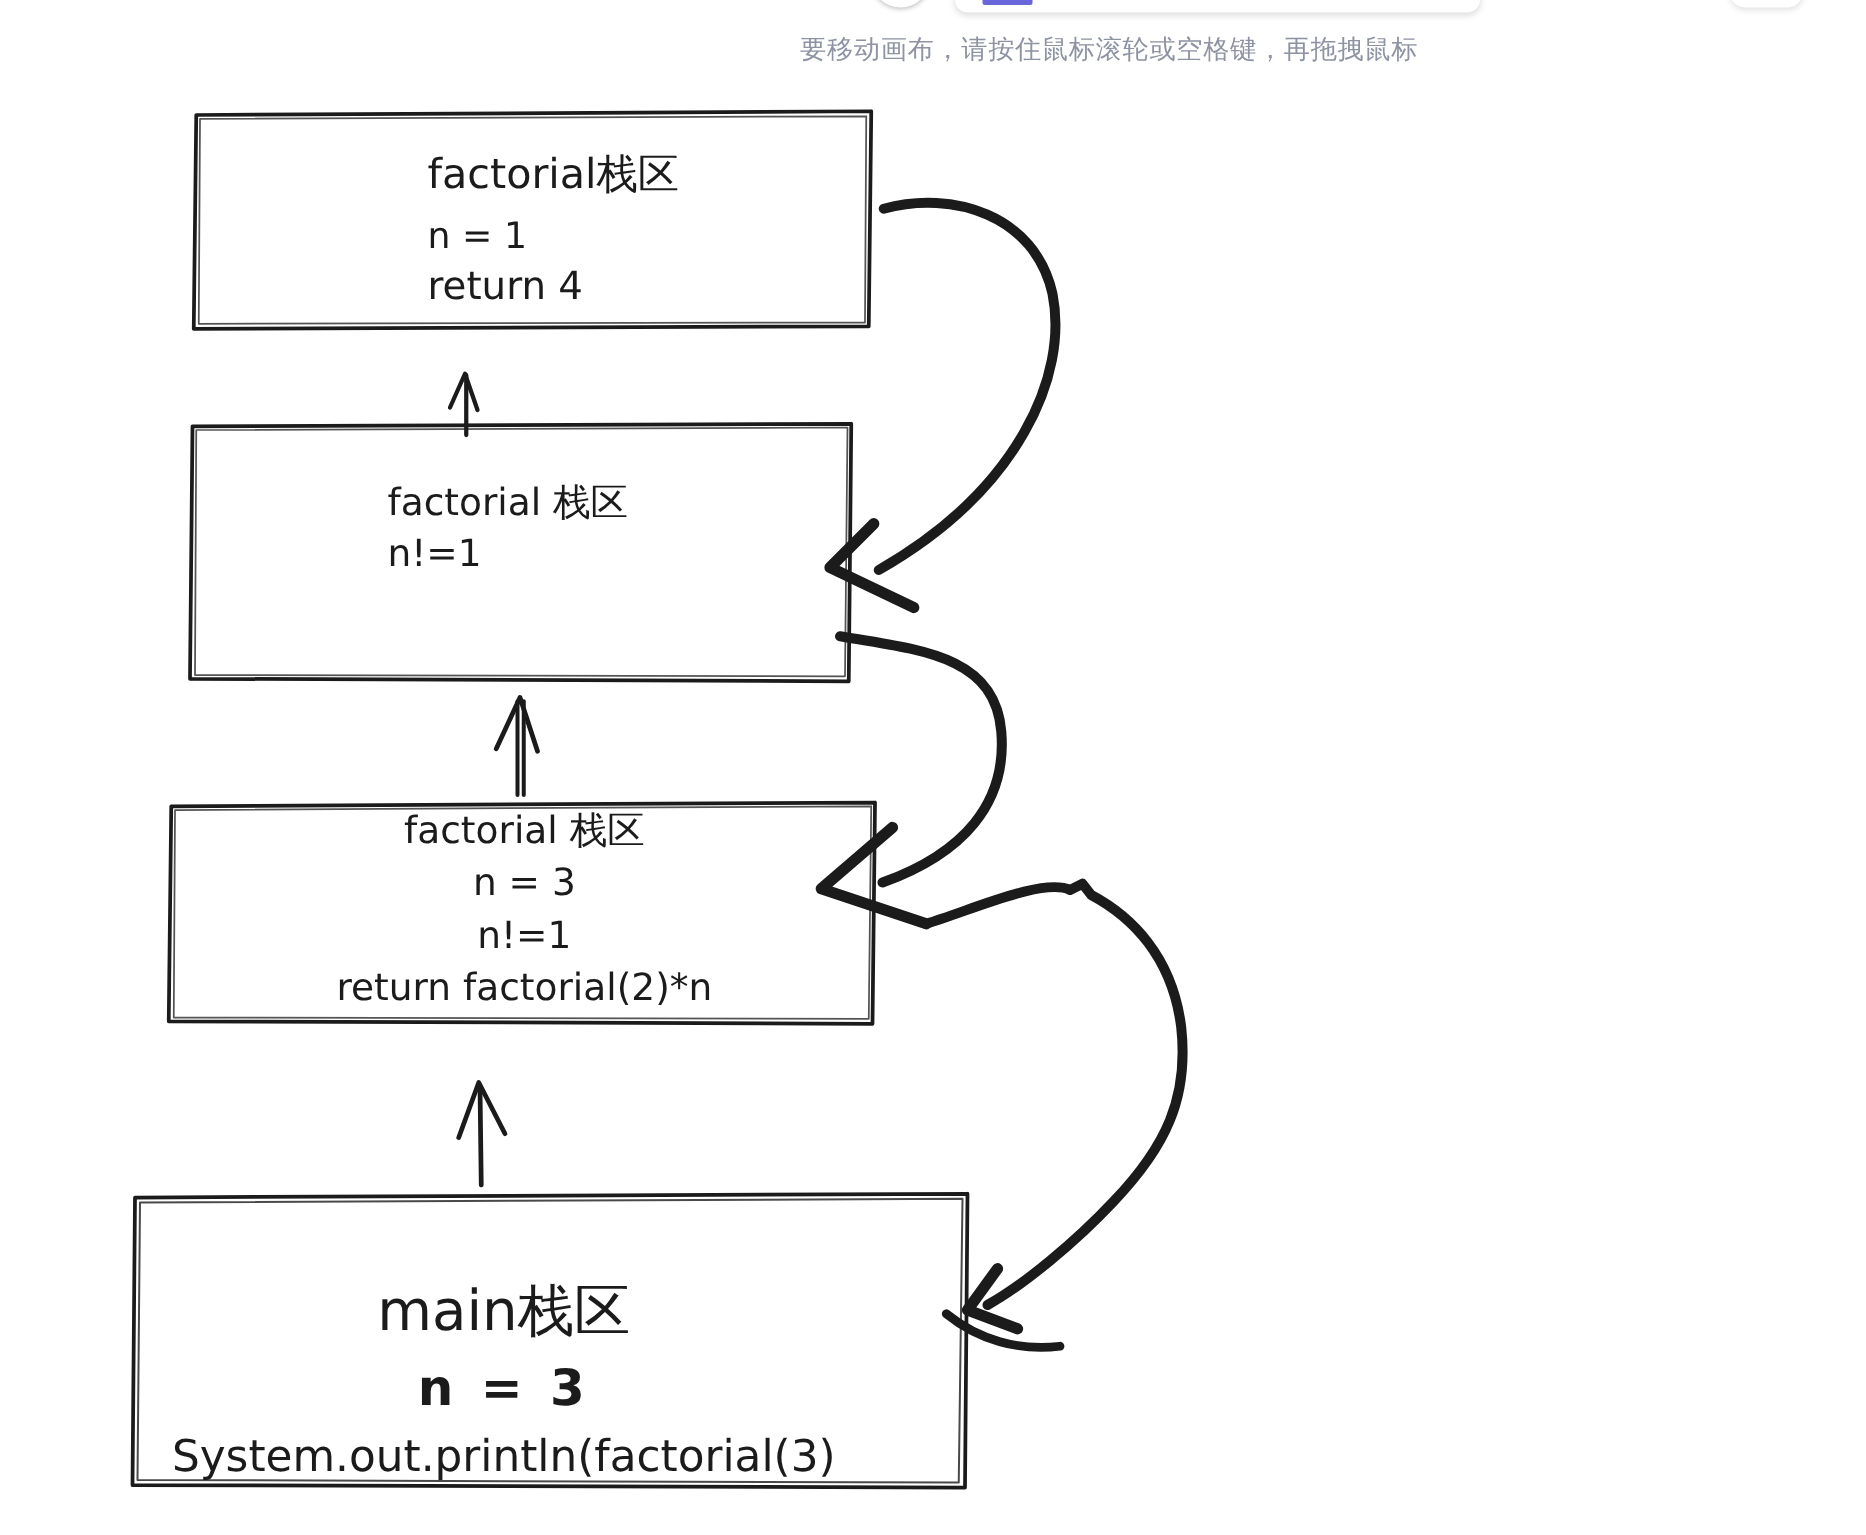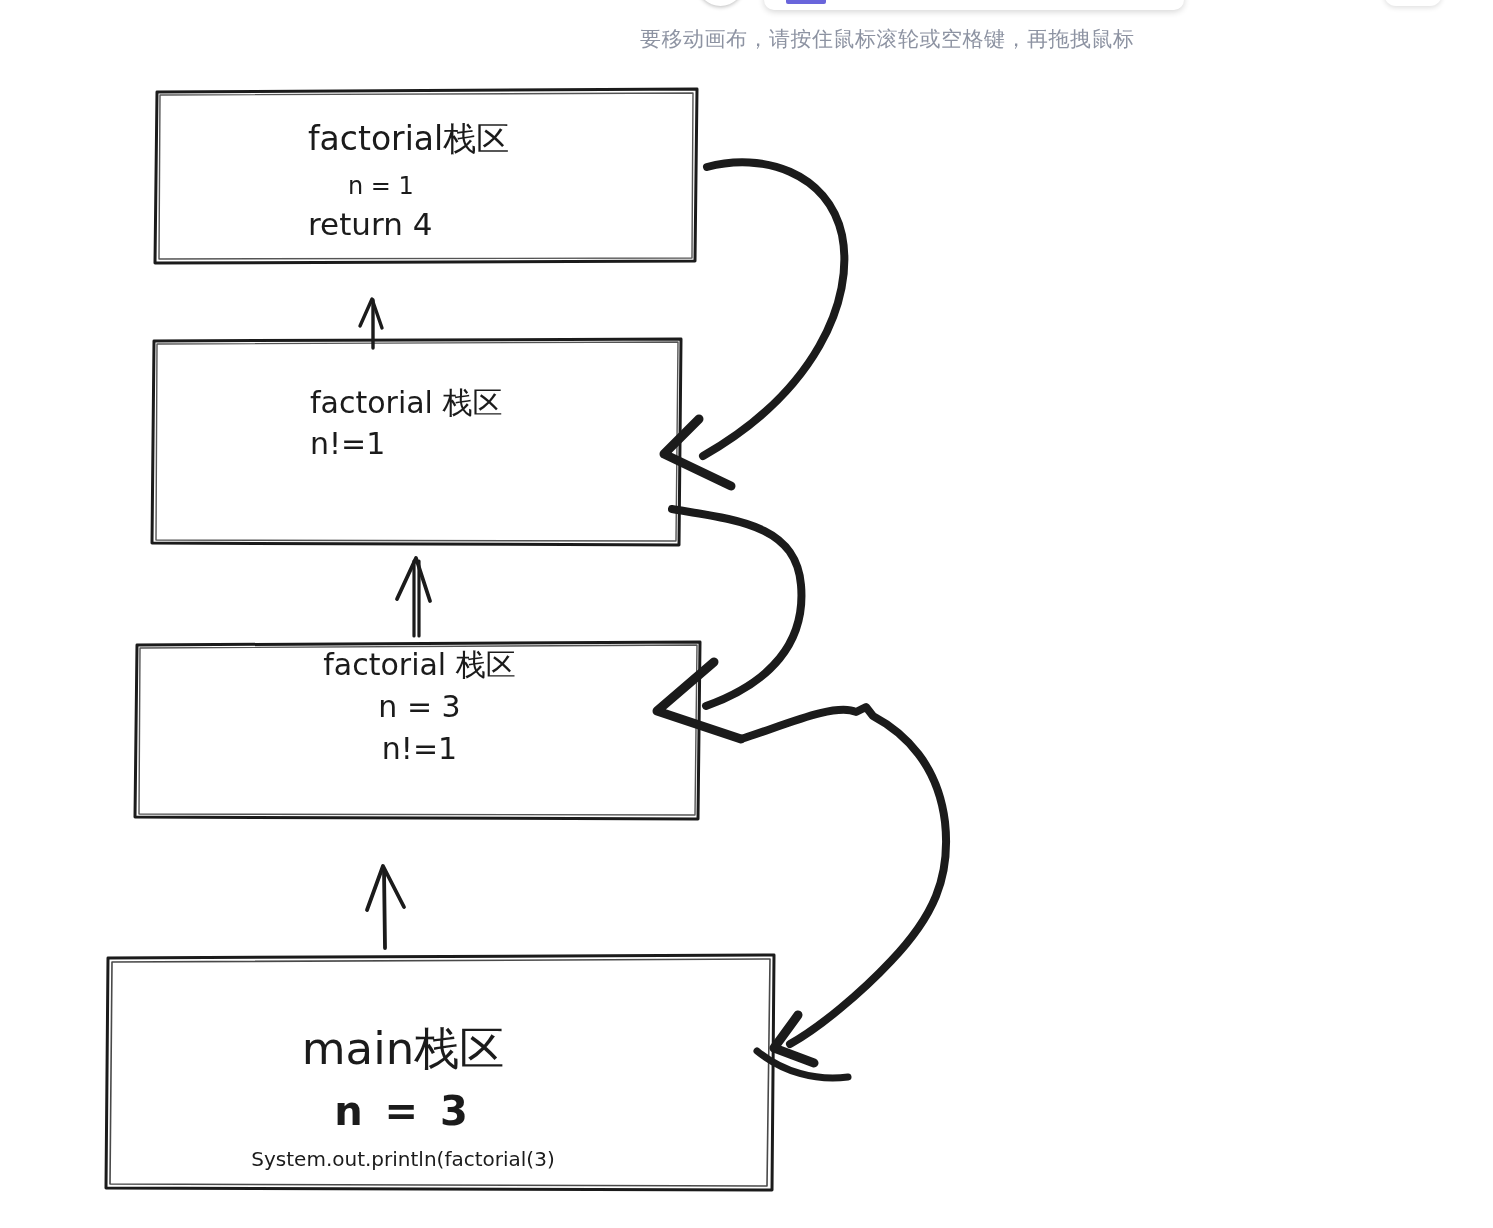--- a/index.html
+++ b/index.html
@@ -42,35 +42,35 @@
   .canvas-hint{
     position:absolute;top:25px;left:640px;width:850px;
     font-size:21px;color:var(--hint);
     letter-spacing:.5px;
   }
 
   
   .frame-text{position:absolute;line-height:1;}
   .ft-line{white-space:nowrap;}
 
-  .box1-text{left:308px;top:122px;}
+  .box1-text{left:342px;top:122px;}
   .box1-text .l0{font-size:33px;margin-bottom:19px;}
-  .box1-text .l1{font-size:24px;margin-bottom:11px;margin-left:40px;}
+  .box1-text .l1{font-size:29px;margin-bottom:11px;}
   .box1-text .l2{font-size:31px;}
 
   .box2-text{left:310px;top:388px;}
   .box2-text .ft-line{font-size:30px;margin-bottom:11px;}
 
   .box3-text{left:137px;top:650px;width:565px;text-align:center;}
   .box3-text .ft-line{font-size:30px;margin-bottom:12px;}
 
   .box4-text{left:108px;top:998px;width:590px;text-align:center;margin-top:28px;}
   .box4-text .l0{font-size:45px;margin-bottom:20px;}
   .box4-text .l1{font-size:40px;font-weight:bold;letter-spacing:4px;margin-bottom:18px;}
-  .box4-text .l2{font-size:20px;text-align:center;}
+  .box4-text .l2{font-size:35px;text-align:center;}
 </style>
 </head>
 <body>
 
 <div class="canvas">
 
   <div class="tool-circle"></div>
   <div class="toolbar"></div>
   <div class="tool-active-indicator"></div>
   <div class="float-right-btn"></div>
@@ -132,20 +132,21 @@
 
   <div class="frame-text box2-text">
     <div class="ft-line">factorial 栈区</div>
     <div class="ft-line">n!=1</div>
   </div>
 
   <div class="frame-text box3-text">
     <div class="ft-line">factorial 栈区</div>
     <div class="ft-line">n = 3</div>
     <div class="ft-line">n!=1</div>
+    <div class="ft-line">return factorial(2)*n</div>
   </div>
 
   <div class="frame-text box4-text">
     <div class="ft-line l0">main栈区</div>
     <div class="ft-line l1">n = 3</div>
     <div class="ft-line l2">System.out.println(factorial(3)</div>
   </div>
 
 </div>
 

